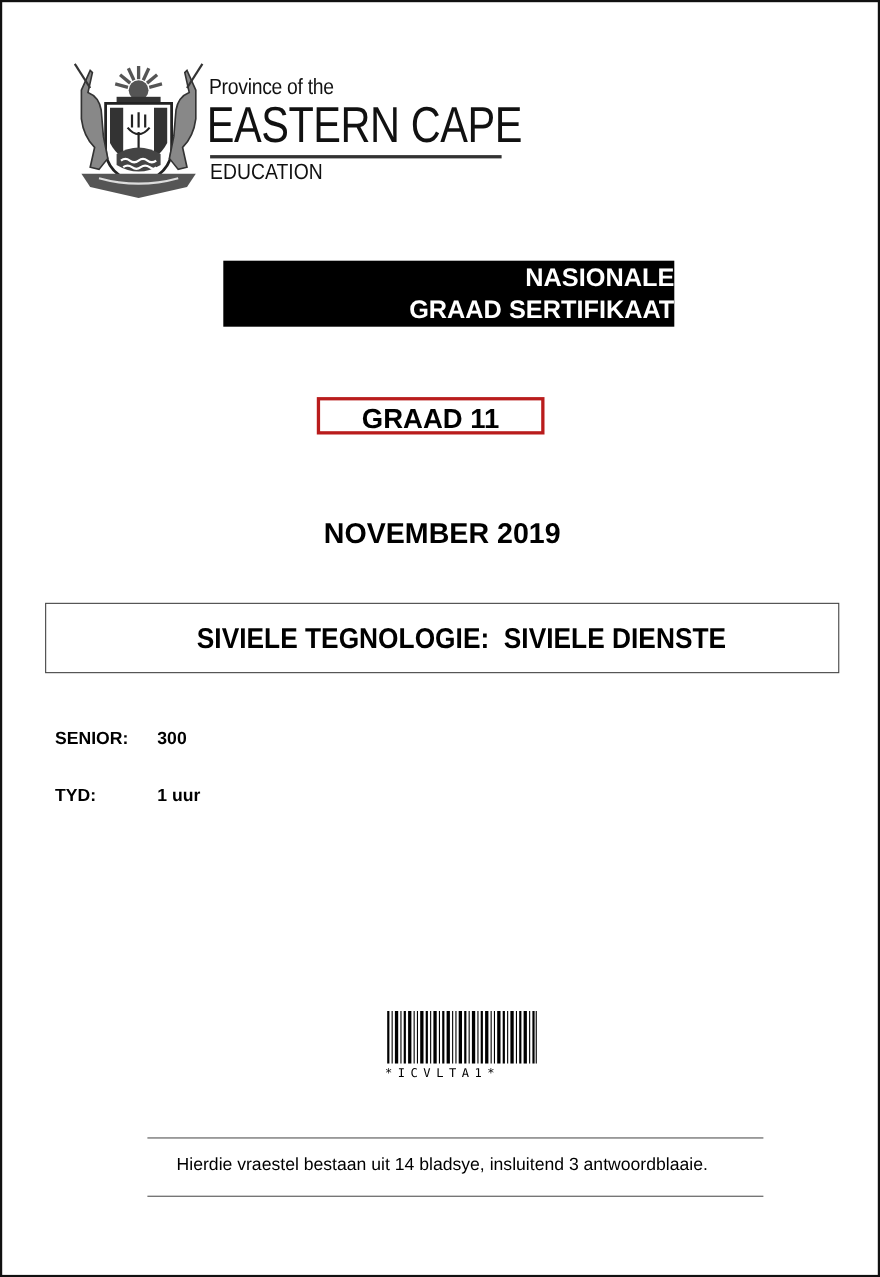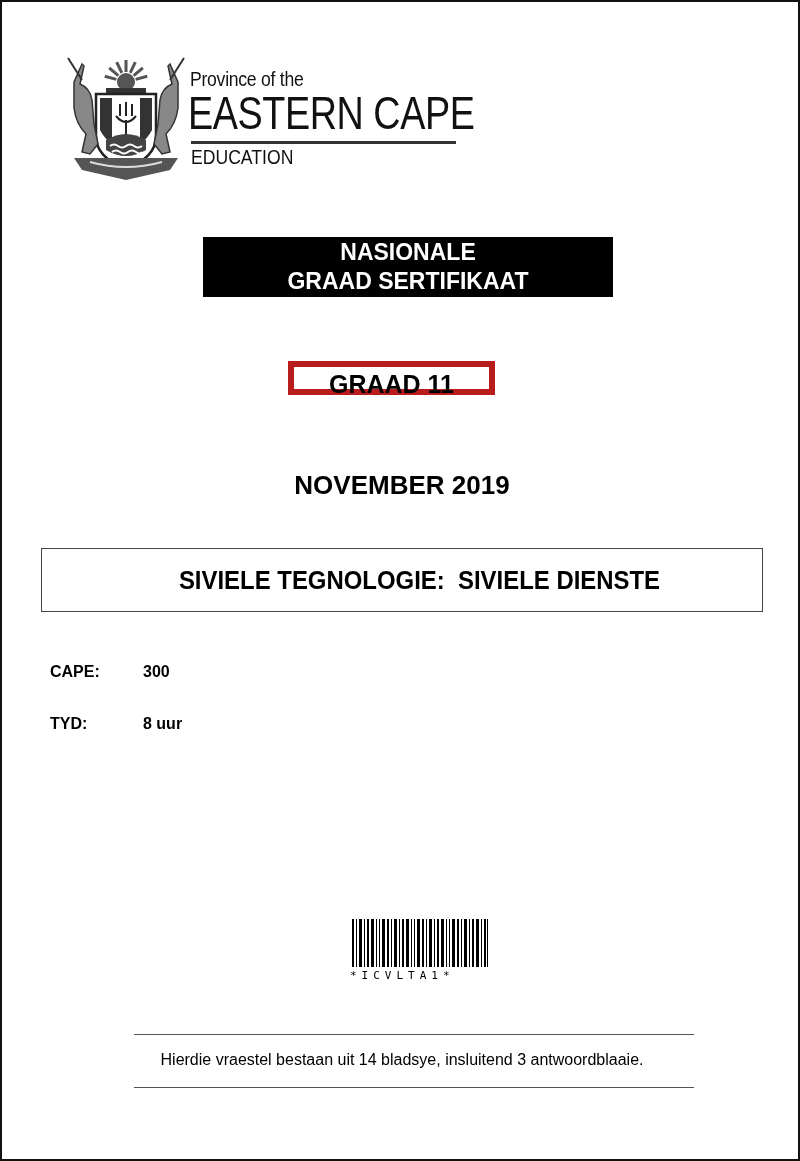--- a/index.html
+++ b/index.html
@@ -90,30 +90,30 @@
       height: 60px;
       background: #000;
       color: #fff;
       text-align: center;
       font-weight: bold;
       font-size: 23px;
       line-height: 29px;
       padding-top: 1px;
       box-sizing: border-box;
     }
-    .banner div { white-space: nowrap; }
+    .banner div { white-space: nowrap; text-align: right; }
 
     
     .grade-box {
       position: absolute;
       left: 286px;
       top: 359px;
       width: 207px;
       height: 34px;
-      border: 6px solid #b91c1c;
+      border: 3px solid #b91c1c;
       box-sizing: border-box;
       text-align: center;
       font-weight: bold;
       font-size: 25px;
       line-height: 34px;
     }
 
     .date {
       position: absolute;
       left: 0;
@@ -261,24 +261,24 @@
 
   <div class="grade-box">GRAAD 11</div>
 
   <div class="date">NOVEMBER 2019</div>
 
   <div class="subject-box">
     <span>SIVIELE TEGNOLOGIE:  SIVIELE DIENSTE</span>
   </div>
 
   <div class="meta-row meta-punte">
-    <span class="label">CAPE:</span><span>300</span>
+    <span class="label">SENIOR:</span><span>300</span>
   </div>
   <div class="meta-row meta-tyd">
-    <span class="label">TYD:</span><span>8 uur</span>
+    <span class="label">TYD:</span><span>1 uur</span>
   </div>
 
   <div class="barcode">
     <svg class="barcode-bars" viewBox="0 0 140 48" preserveAspectRatio="none" xmlns="http://www.w3.org/2000/svg">
       <g fill="#000">
         <rect x="2" y="0" width="2" height="48"></rect>
         <rect x="6" y="0" width="1" height="48"></rect>
         <rect x="9" y="0" width="3" height="48"></rect>
         <rect x="14" y="0" width="1" height="48"></rect>
         <rect x="17" y="0" width="2" height="48"></rect>

